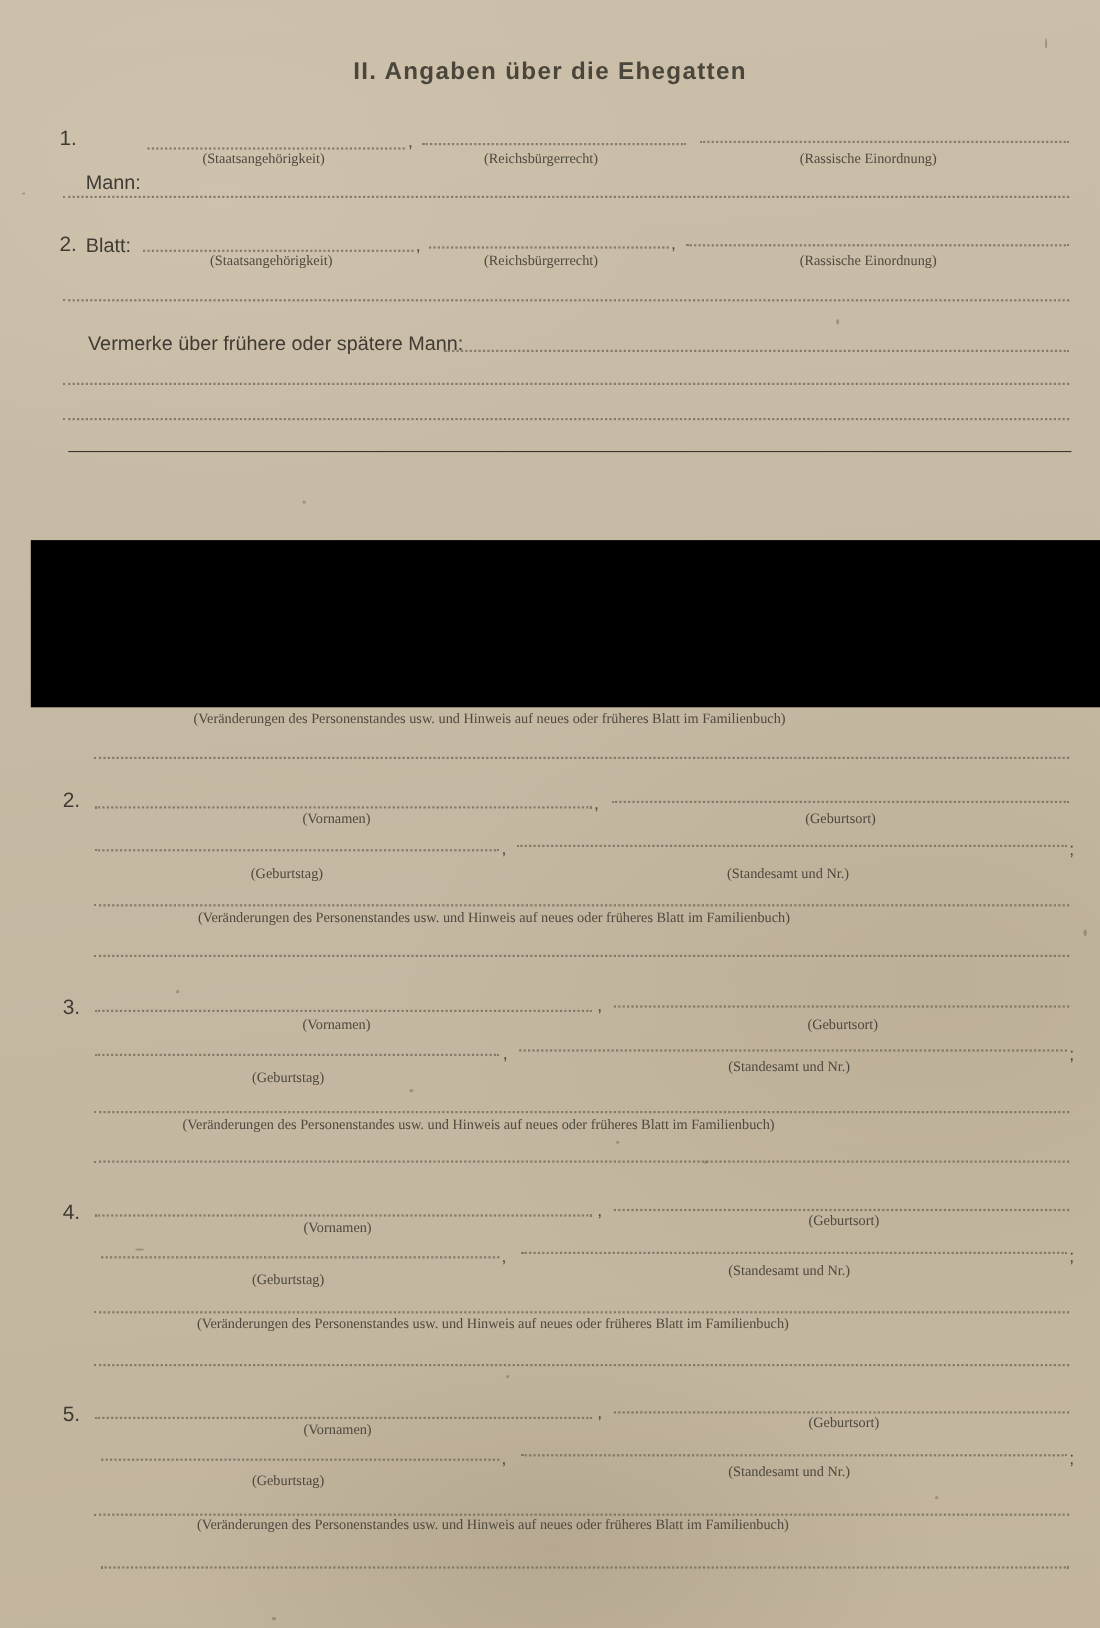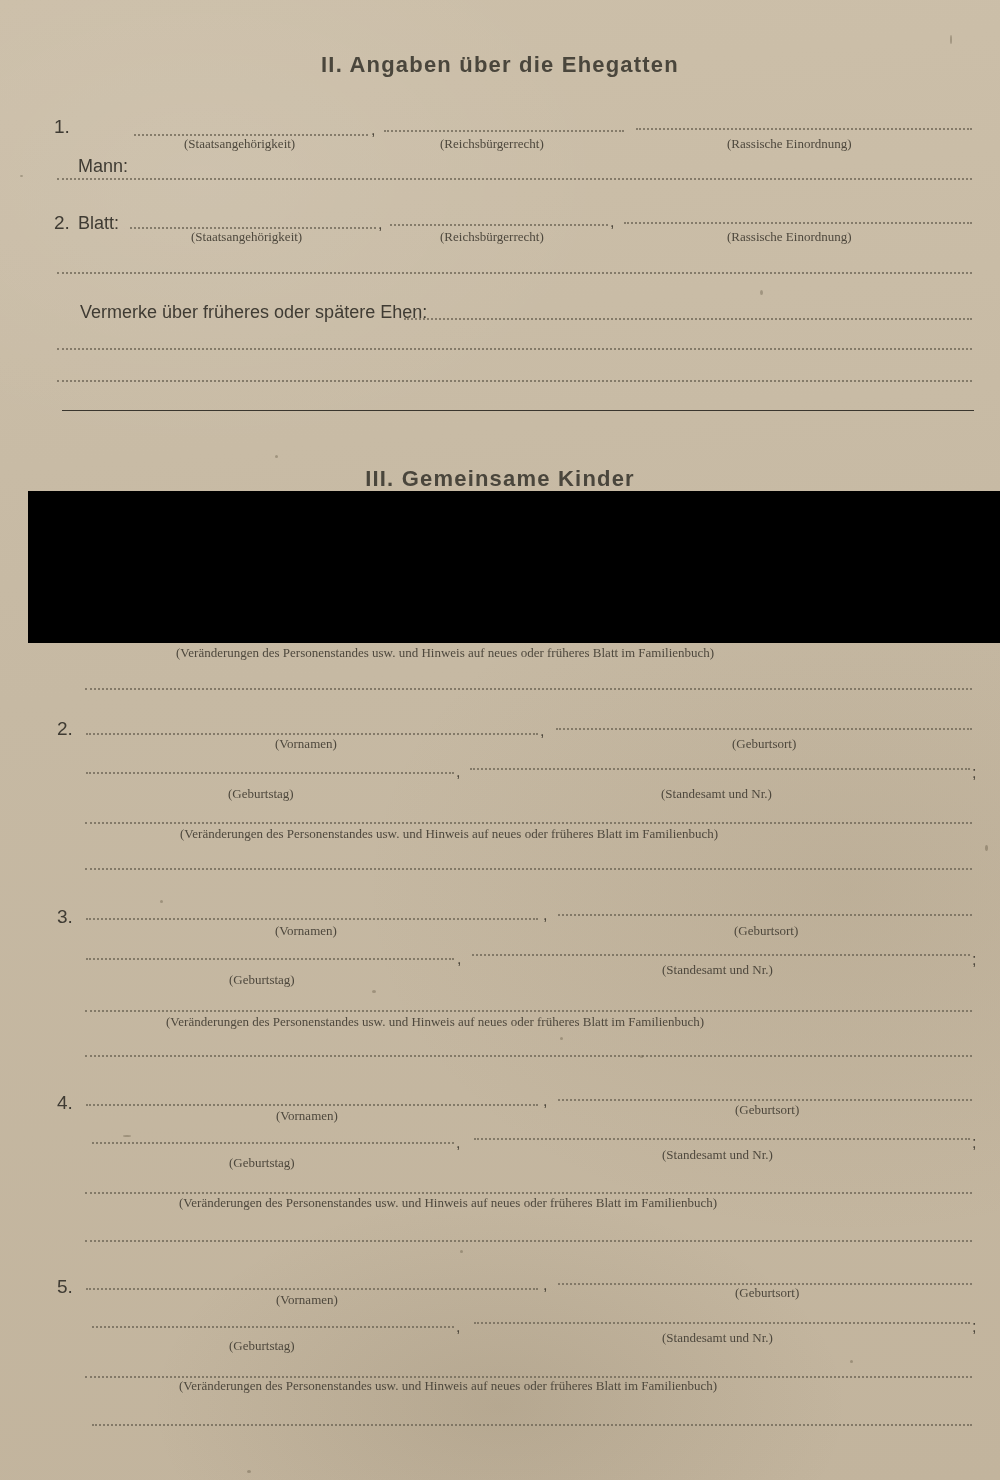--- a/index.html
+++ b/index.html
@@ -133,28 +133,27 @@
   <div class="dotted" style="left:390px; top:224px; width:218px;"></div>
   <div class="comma" style="left:610px; top:213px;">,</div>
   <div class="dotted" style="left:624px; top:222px; width:348px;"></div>
 
   <div class="caption" style="left:191px; top:229px;">(Staatsangehörigkeit)</div>
   <div class="caption" style="left:440px; top:229px;">(Reichsbürgerrecht)</div>
   <div class="caption" style="left:727px; top:229px;">(Rassische Einordnung)</div>
 
   <div class="dotted" style="left:57px; top:272px; width:915px;"></div>
 
-  <div class="inline-label" style="left:80px; top:302px;">Vermerke über früheres oder spätere Ehen:</div>
+  <div class="inline-label" style="left:80px; top:302px;">Vermerke über frühere oder spätere Mann:</div>
   <div class="dotted" style="left:404px; top:318px; width:568px;"></div>
   <div class="dotted" style="left:57px; top:348px; width:915px;"></div>
   <div class="dotted" style="left:57px; top:380px; width:915px;"></div>
 
   <div class="solid-rule" style="left:62px; top:410px; width:912px;"></div>
 
-  <div class="section-heading" id="heading-iii">III. Gemeinsame Kinder</div>
 
   <div class="redaction" style="left:28px; top:491px; width:972px; height:152px;"></div>
   <div class="caption" style="left:176px; top:645px;">(Veränderungen  des  Personenstandes  usw.  und  Hinweis  auf  neues  oder  früheres  Blatt  im  Familienbuch)</div>
   <div class="dotted" style="left:85px; top:688px; width:887px;"></div>
 
   <div class="row-label" style="left:57px; top:718px;">2.</div>
   <div class="dotted" style="left:86px; top:733px; width:452px;"></div>
   <div class="comma" style="left:540px; top:722px;">,</div>
   <div class="dotted" style="left:556px; top:728px; width:416px;"></div>
   <div class="caption" style="left:275px; top:736px;">(Vornamen)</div>

